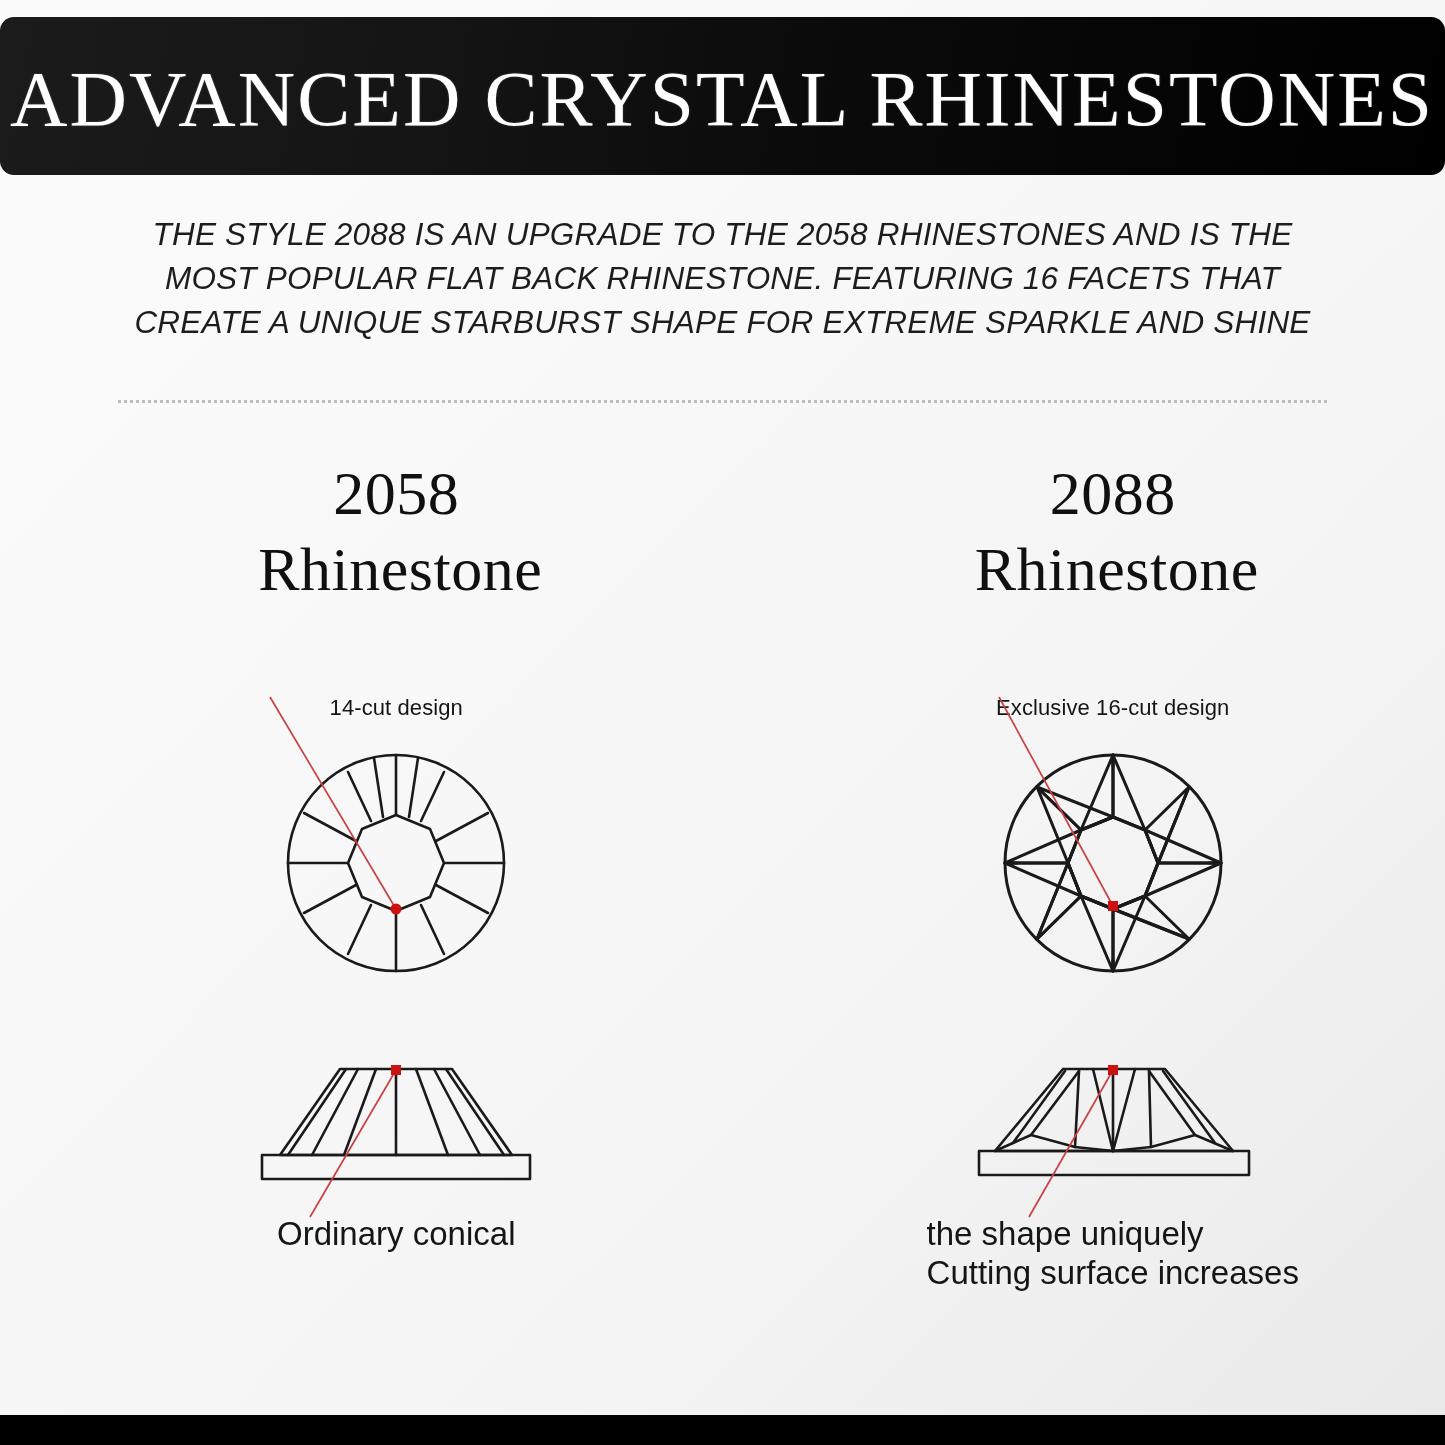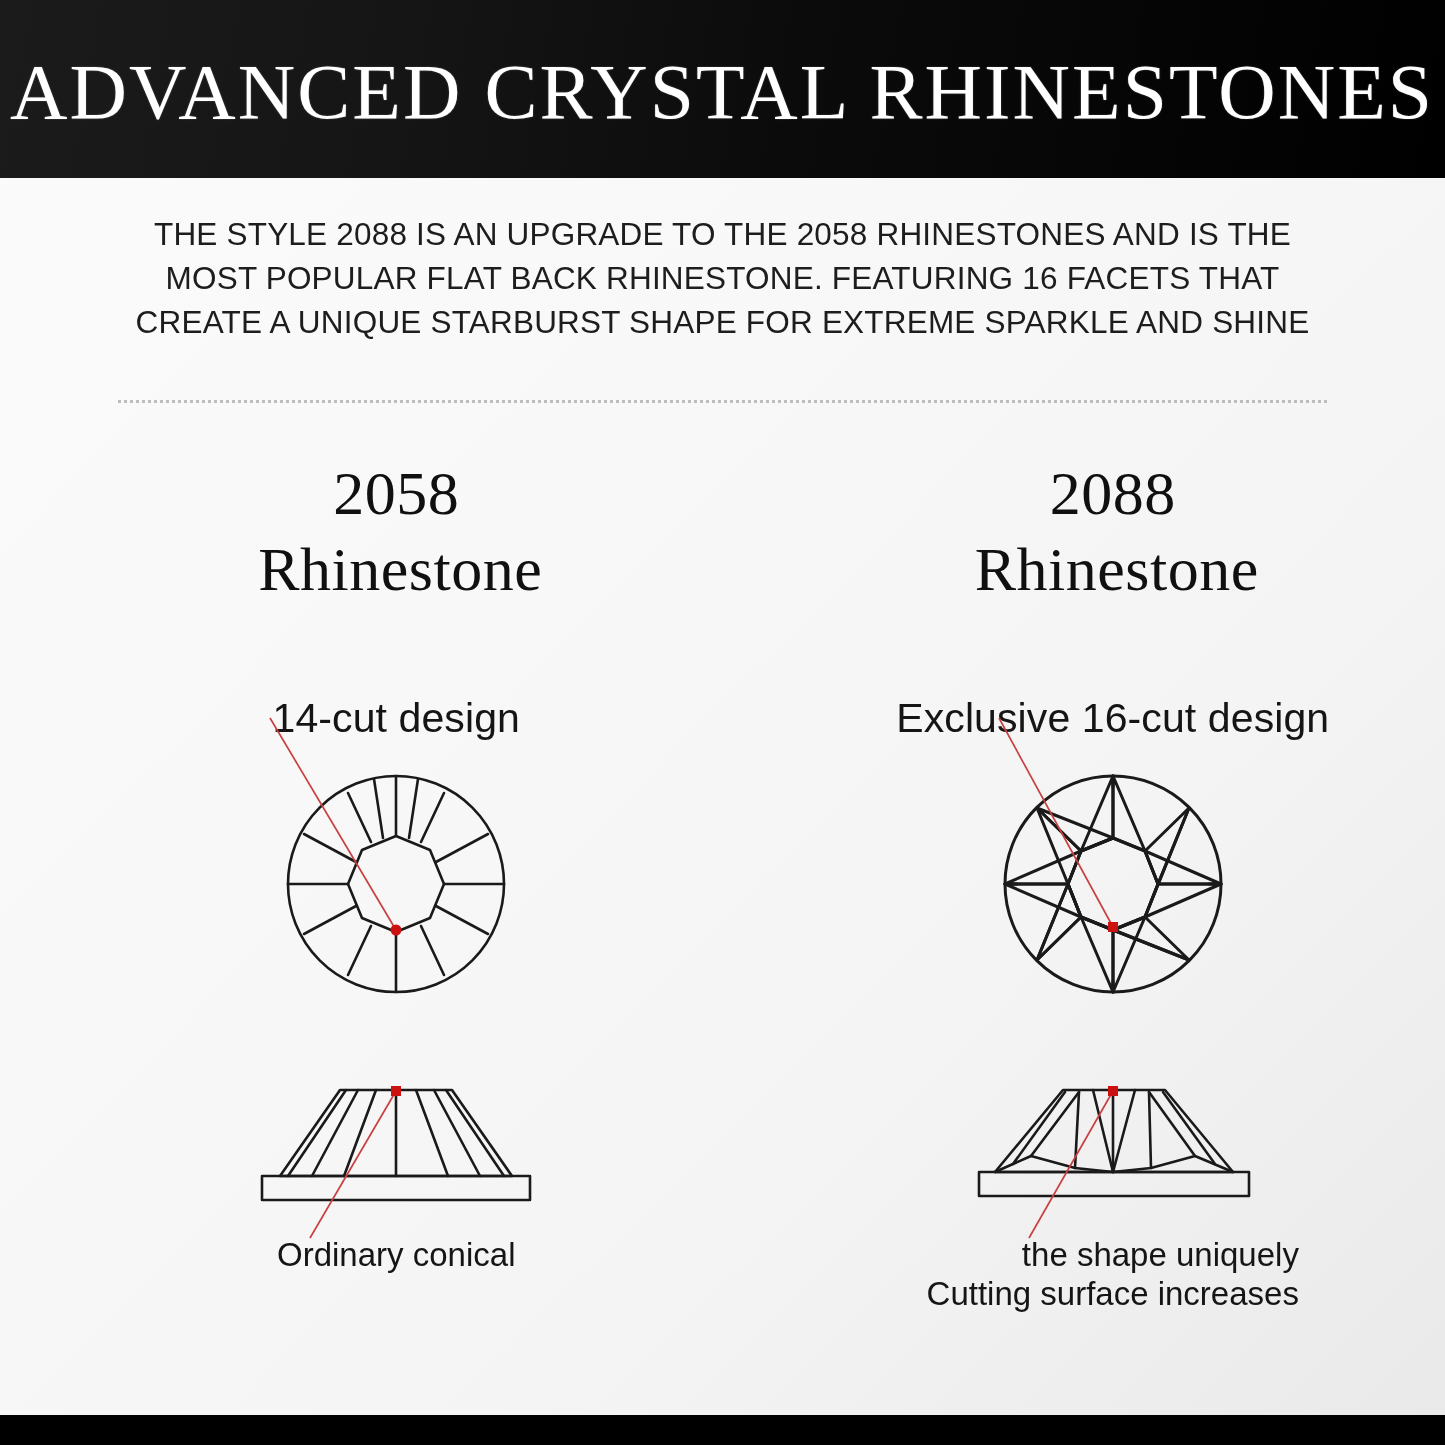--- a/index.html
+++ b/index.html
@@ -17,28 +17,29 @@
     width: 1445px;
     height: 1445px;
     background: linear-gradient(135deg, #fbfbfb 0%, #f8f8f8 38%, #f4f4f4 68%, #e9e9e9 100%);
     overflow: hidden;
   }
 
   
   .header-bar {
     position: absolute;
     left: 0;
-    top: 0;
+    top: 17px;
     width: 1445px;
-    height: 178px;
+    height: 158px;
     background: linear-gradient(100deg, #1b1b1b 0%, #151515 28%, #0b0b0b 55%, #000000 100%);
     display: flex;
     align-items: center;
     justify-content: center;
     box-sizing: border-box;
+    border-radius: 14px;
   }
   .header-title {
     font-family: "Liberation Serif", "DejaVu Serif", serif;
     color: #ffffff;
     font-size: 78px;
     letter-spacing: 2px;
     line-height: 1;
     white-space: nowrap;
     transform: scaleX(1.02);
     text-shadow: 0 0 2px rgba(255,255,255,0.25);
@@ -62,21 +63,21 @@
     left: 110px;
     top: 212px;
     width: 1225px;
     text-align: center;
     color: #1d1d1d;
     font-size: 31.5px;
     line-height: 44px;
     letter-spacing: 0.2px;
     font-family: "Liberation Sans", sans-serif;
   }
-  .intro-line { display: block; white-space: nowrap; }
+  .intro-line { display: block; white-space: nowrap; font-style: italic; }
 
   
   .divider {
     position: absolute;
     left: 118px;
     top: 400px;
     width: 1210px;
     height: 3px;
     background-image: repeating-linear-gradient(to right,
       #bdbdbd 0px, #bdbdbd 3px, rgba(0,0,0,0) 3px, rgba(0,0,0,0) 6px);
@@ -104,42 +105,42 @@
     font-size: 62px;
     line-height: 76px;
     font-weight: 400;
     letter-spacing: 0.5px;
   }
   .col-title .num { display: block; }
   .col-title .word { display: block; margin-left: 8px; }
 
   .cut-label {
     margin-top: 88px;
-    font-size: 41px;
+    font-size: 22px;
     color: #151515;
     letter-spacing: 0.1px;
     white-space: nowrap;
     text-align: center;
   }
 
   .figure-top {
     margin-top: 22px;
     position: relative;
     width: 300px;
     height: 250px;
   }
   .figure-bottom {
     margin-top: 62px;
     position: relative;
     width: 320px;
     height: 135px;
   }
   .caption {
     margin-top: 24px;
-    text-align: right;
+    text-align: left;
     font-size: 33px;
     line-height: 39px;
     color: #151515;
   }
   .caption .cline { display: block; white-space: nowrap; }
 
   svg { display: block; overflow: visible; }
 </style>
 </head>
 <body>

